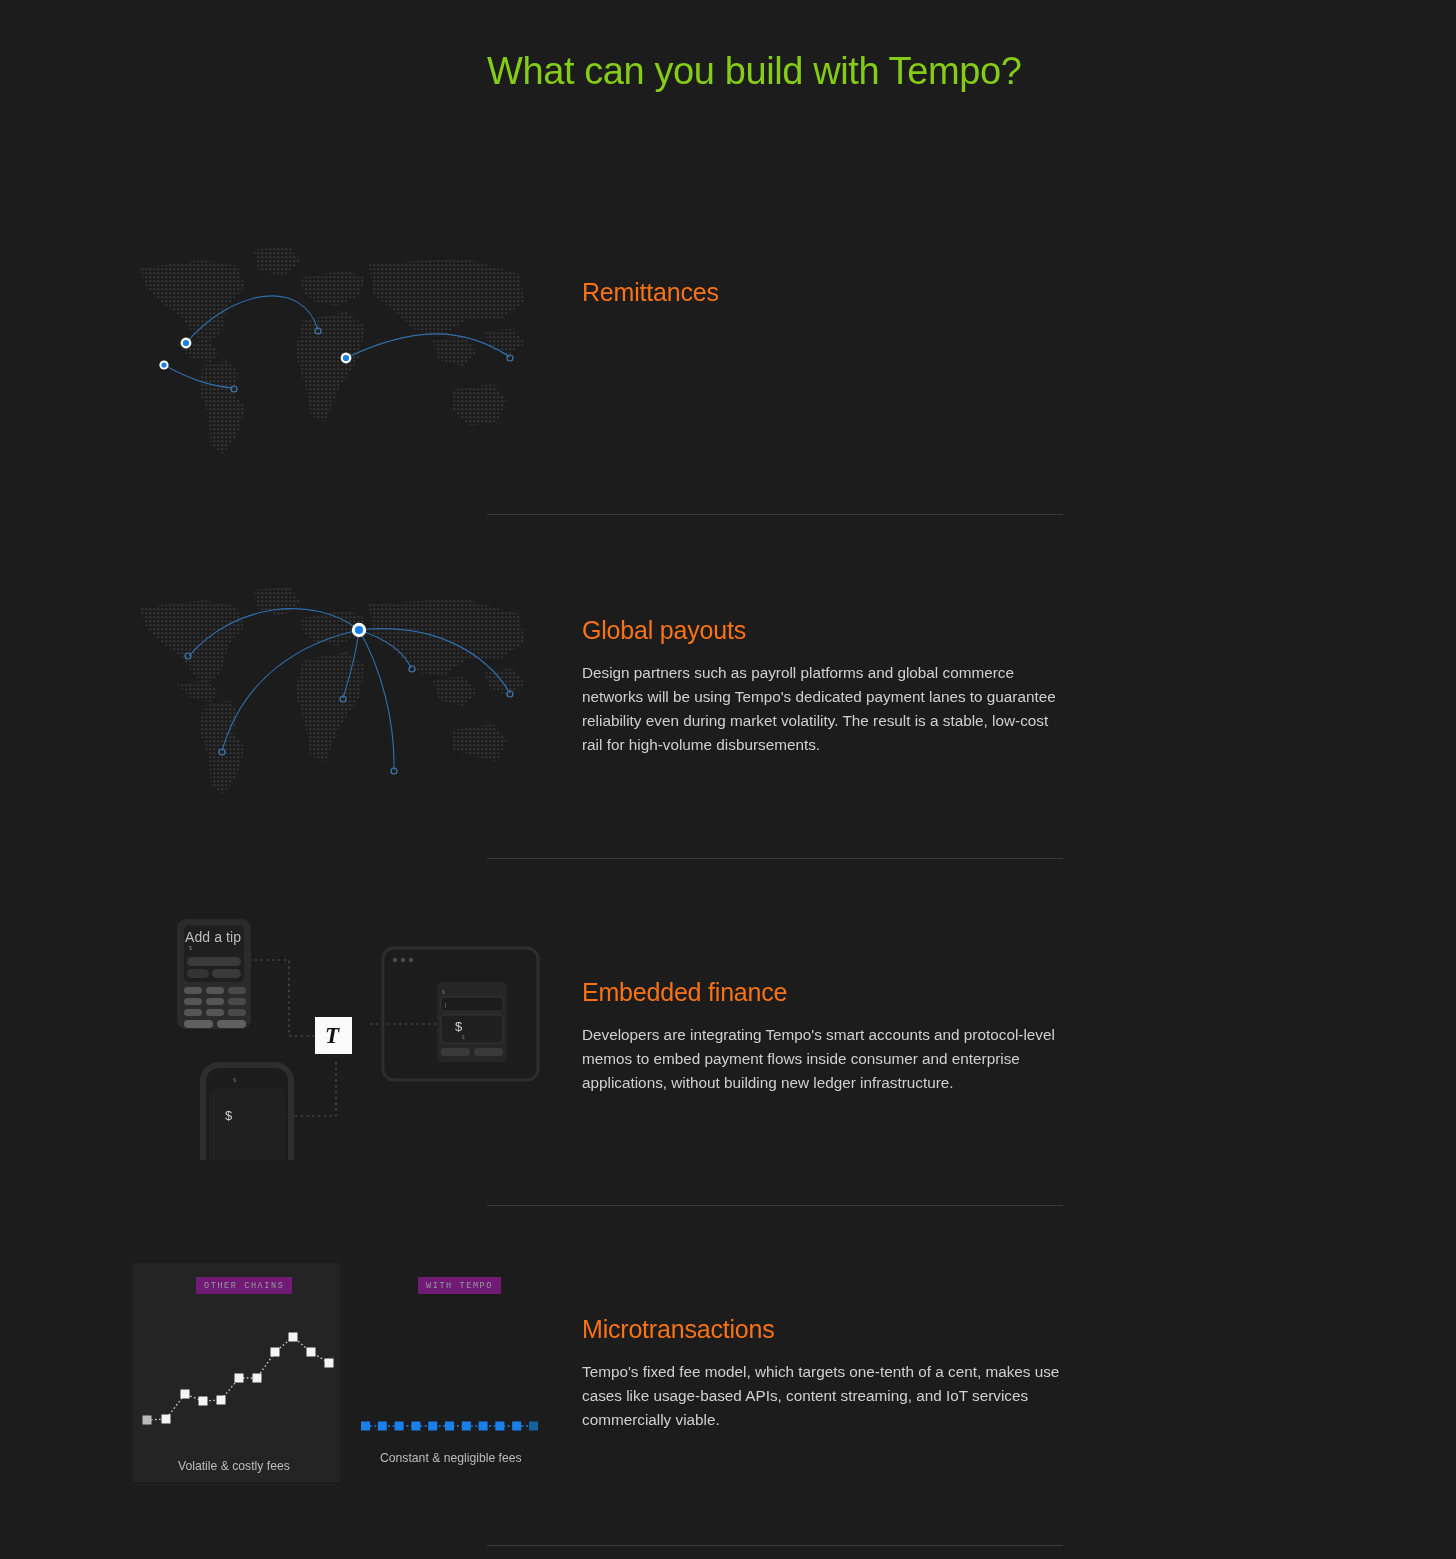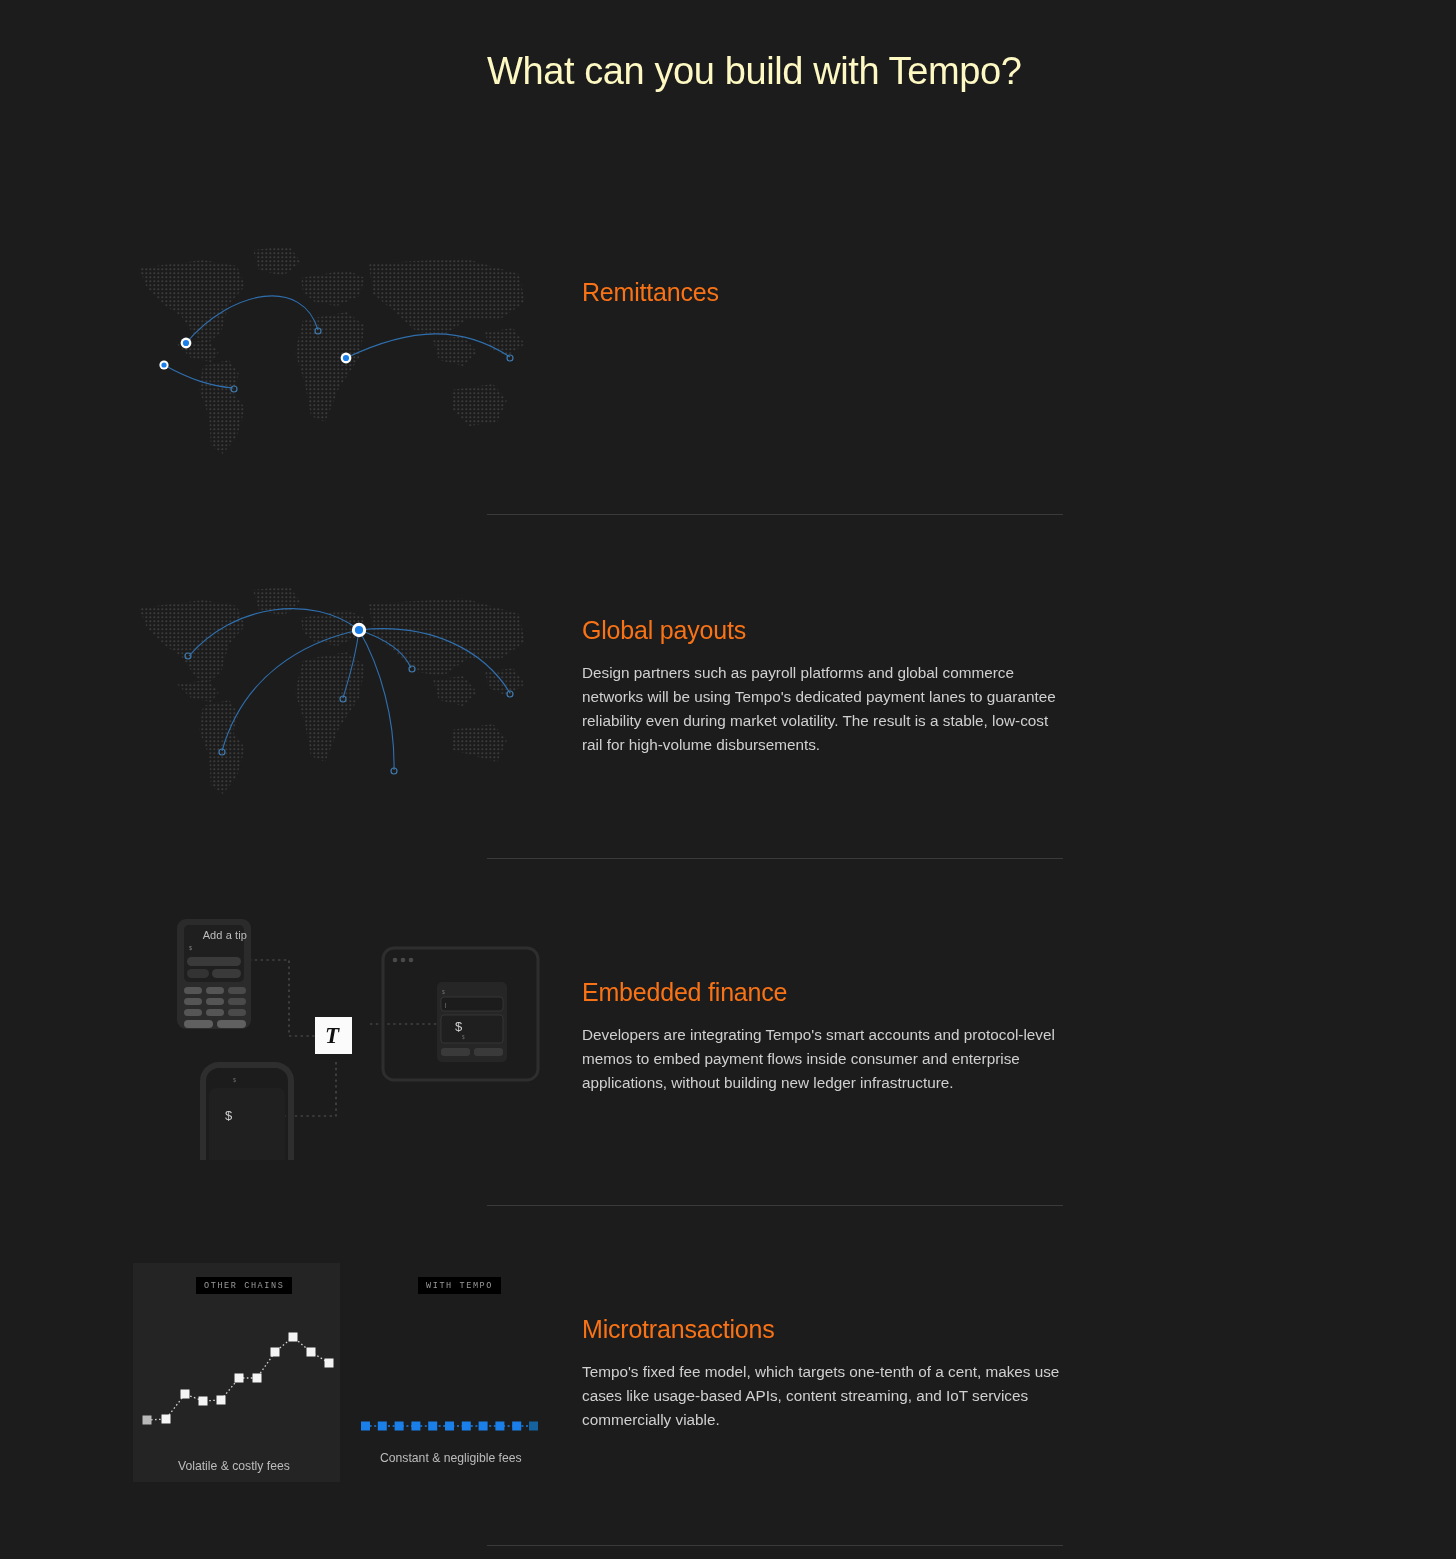--- a/index.html
+++ b/index.html
@@ -19,21 +19,21 @@
 
   .page { position: relative; width: 1456px; height: 1559px; }
 
   
   .header { position: absolute; left: 487px; top: 48px; width: 580px; }
   .header h1 {
     margin: 0;
     font-size: 38px;
     font-weight: 400;
     letter-spacing: -0.4px;
-    color: #fef9c3;
+    color: #84cc16;
     line-height: 1.25;
   }
   .header p {
     margin: 22px 0 0 0;
     font-size: 15.5px;
     line-height: 1.56;
     color: #d2d2d2;
     max-width: 565px;
   }
 
@@ -71,22 +71,22 @@
   }
   .map svg { position: absolute; left: 0; top: 0; }
 
   
   .scene { position: absolute; left: 0; top: 0; width: 408px; height: 250px; }
   .scene svg { position: absolute; left: 0; top: 0; }
   .pos-label {
     position: absolute;
     left: 185px; top: 929px;
     width: 62px;
-    text-align: right;
-    font-size: 11px;
+    text-align: left;
+    font-size: 14px;
     color: #bdbdbd;
     letter-spacing: 0.1px;
   }
   .dollar-glyph { font-size: 13px; fill: #cfcfcf; font-family: "Liberation Sans", sans-serif; }
   .tempo-t {
     font-family: "Liberation Serif", serif;
     font-style: italic;
     font-weight: bold;
     font-size: 23px;
     fill: #111111;
@@ -99,21 +99,21 @@
     left: 133px; top: 1263px;
     width: 207px; height: 219px;
     background: #242424;
   }
   .badge {
     position: absolute;
     font-family: "Liberation Mono", monospace;
     font-size: 8.5px;
     letter-spacing: 1.6px;
     color: #9a9a9a;
-    background: #000000;
+    background: #701a75;
     padding: 4px 8px 3px 8px;
     white-space: nowrap;
   }
   .caption {
     position: absolute;
     font-size: 12.2px;
     color: #bcbcbc;
     white-space: nowrap;
   }
 </style>

